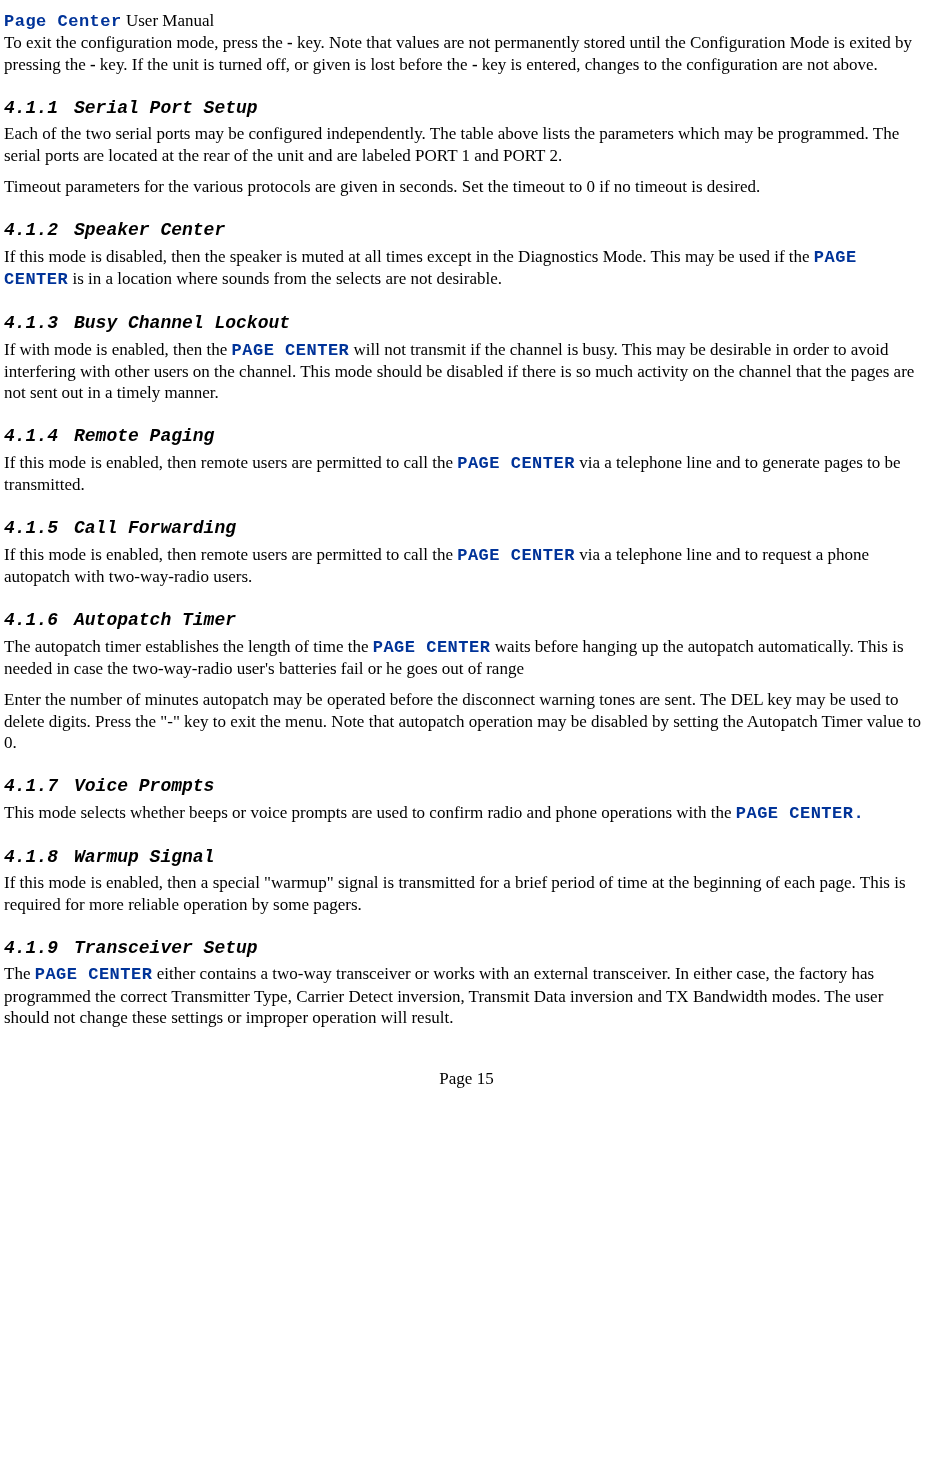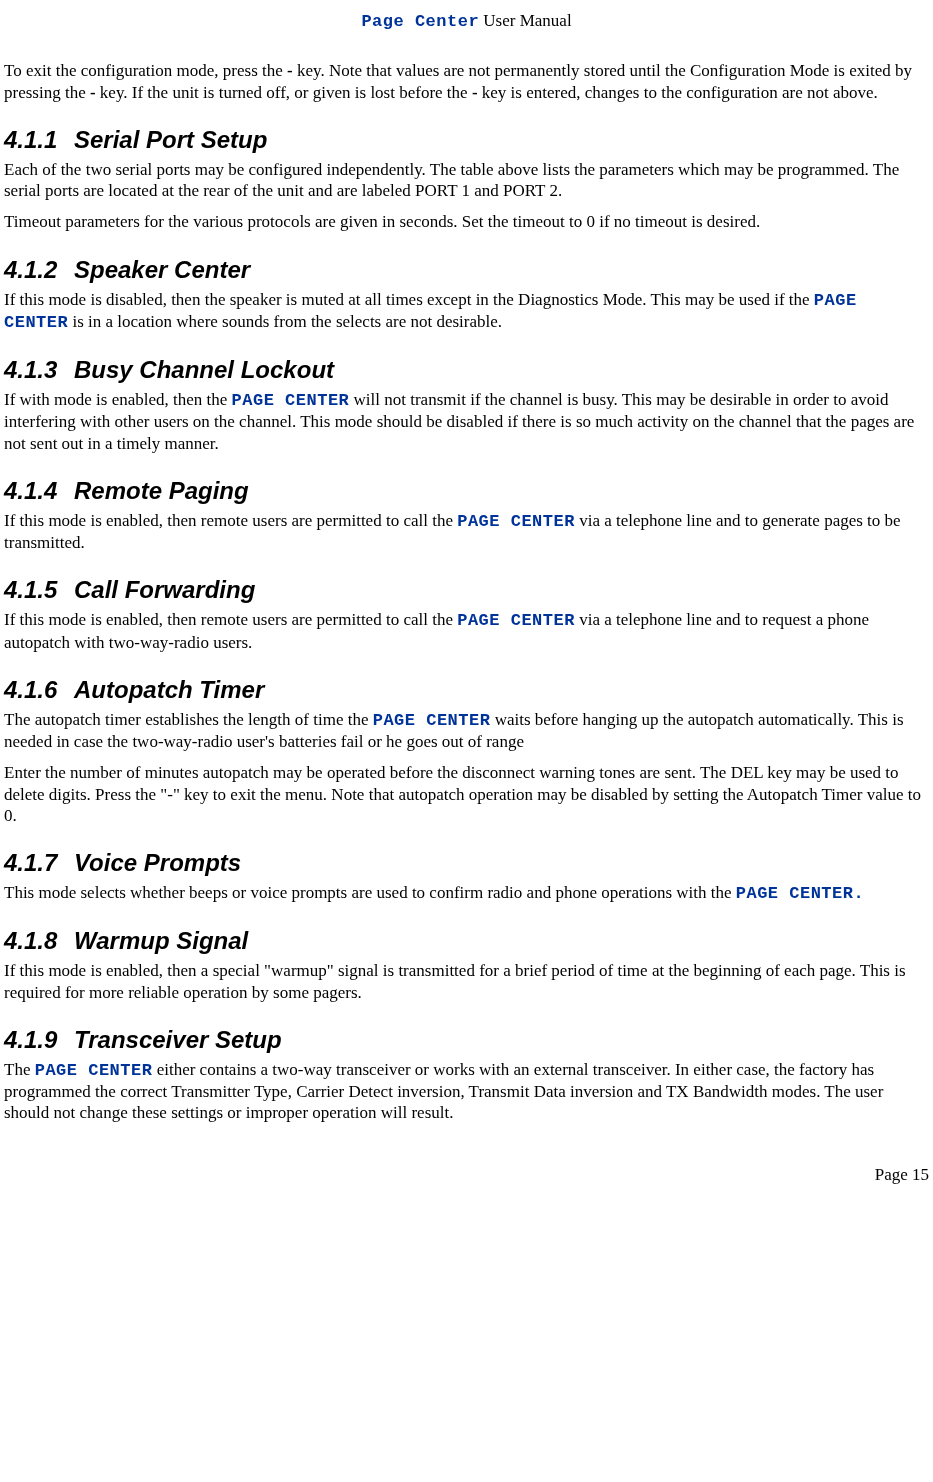--- a/index.html
+++ b/index.html
@@ -7,52 +7,50 @@
     font-size: 17px;
     color: #000;
     background: #fff;
     margin: 0;
     padding: 10px 4px 40px 4px;
     width: 925px;
     line-height: 1.25;
   }
   .header {
     font-size: 17px;
-    margin-bottom: 28px;
-    text-align: center;
   }
   .pc-header {
     font-family: "Courier New", monospace;
     font-weight: bold;
     color: #003399;
     letter-spacing: 0.5px;
   }
   .pc-inline {
     font-family: "Courier New", monospace;
     font-weight: bold;
     color: #003399;
     letter-spacing: 0.5px;
   }
   p {
     margin: 0 0 10px 0;
   }
   h3 {
-    font-family: Liberation Sans, sans-serif;
+    font-family: Liberation Mono, monospace;
     font-style: italic;
     font-weight: bold;
-    font-size: 24px;
+    font-size: 18px;
     margin: 22px 0 4px 0;
   }
   .secnum {
     display: inline-block;
     width: 70px;
     font-style: italic;
   }
   .footer {
-    text-align: right;
+    text-align: center;
     margin-top: 40px;
     font-size: 17px;
   }
 </style>
 </head>
 <body>
 
 <div class="header">
   <span class="pc-header">Page Center</span><span> User Manual</span>
 </div>

